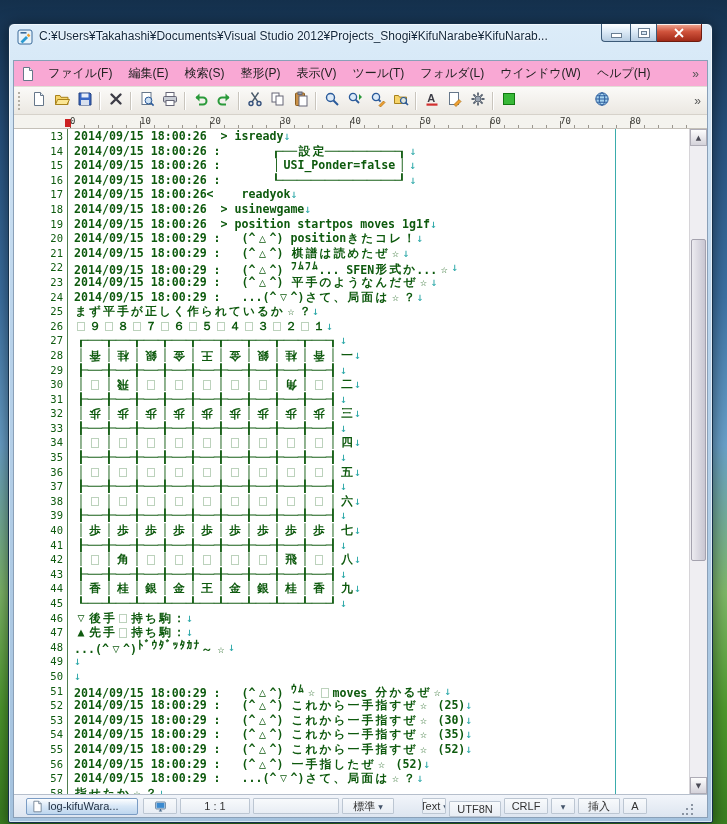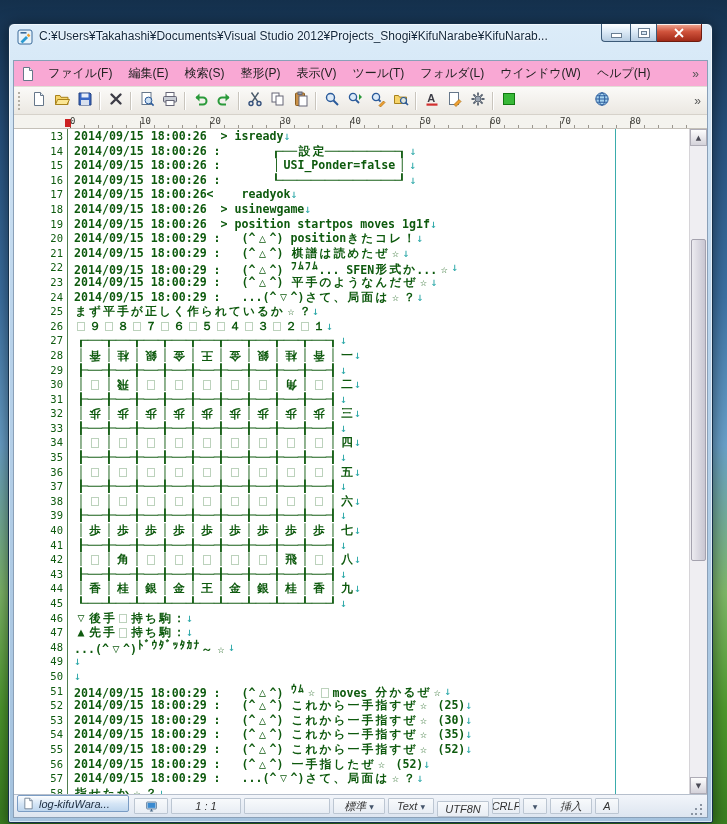--- a/index.html
+++ b/index.html
@@ -73,21 +73,21 @@
 
   .scrollbar{position:absolute;top:0;right:0;bottom:0;width:17px;background:#efeef2;border-left:1px solid #d6d4d8;}
   .sb-btn{position:absolute;left:0;right:0;height:17px;box-sizing:border-box;border:1px solid #aeacb6;
           background:linear-gradient(180deg,#fdfdfd,#d4d2da);display:flex;align-items:center;justify-content:center;
           font-size:7px;color:#4a4a55;font-family:"DejaVu Sans",sans-serif;}
   .sb-up{top:0;} .sb-down{bottom:0;}
   .sb-thumb{position:absolute;left:1px;right:1px;top:110px;height:320px;border:1px solid #a4a2ae;border-radius:2px;
           background:linear-gradient(90deg,#ecebf0,#c8c6d2);}
 
   .statusbar{flex:0 0 22px;background:linear-gradient(180deg,#f2f5fa,#dde5f0);border-top:1px solid #b6bfcc;
-             display:flex;padding:0 3px;font-size:11px;color:var(--status-text,#333);font-style:italic;}
+             display:flex;align-items:center;padding:0 12px;font-size:11px;color:var(--status-text,#333);}
   .tab{display:flex;align-items:center;gap:4px;width:112px;height:17px;padding:0 4px;box-sizing:border-box;
        background:linear-gradient(180deg,#fdfeff,#d6e6f6 50%,#bed6ee);border:1px solid #7a9cc4;border-radius:2px;
        white-space:nowrap;overflow:hidden;font-size:11px;color:#1d2d40;}
   .tab-ic{width:13px;height:13px;flex:0 0 13px;}
   .sfields{display:flex;flex:1;align-items:center;gap:3px;margin-left:5px;}
   .sfield{height:16px;box-sizing:border-box;border:1px solid #bcc6d2;background:linear-gradient(180deg,#f8fafc,#e8edf4);
           display:flex;align-items:center;justify-content:center;gap:3px;border-radius:1px;overflow:hidden;white-space:nowrap;}
   .sfield .dd{font-size:6px;color:#44546a;font-family:"DejaVu Sans",sans-serif;}
   .sfield .fic{width:13px;height:13px;}
   .sgrip{width:13px;height:13px;margin-left:auto;align-self:flex-end;
@@ -567,28 +567,28 @@
                 </svg></span>
             </div>
             <div class="sfield" style="width: 70px;">
               <span>1 : 1</span>
             </div>
             <div class="sfield" style="width: 86px;"></div>
             <div class="sfield" style="width: 52px;">
               <span>標準</span>
               <span class="dd">▼</span>
             </div>
-            <div class="sfield" style="width: 46px;">
+            <div class="sfield" style="width: 24px; margin-left: 25px;">
               <span>Text</span>
               <span class="dd">▼</span>
             </div>
             <div class="sfield" style="width: 52px; margin-top: 6px;">
               <span>UTF8N</span>
             </div>
-            <div class="sfield" style="width: 28px;">
+            <div class="sfield" style="width: 44px;">
               <span>CRLF</span>
             </div>
             <div class="sfield" style="width: 24px;">
               <span class="dd">▼</span>
             </div>
             <div class="sfield" style="width: 42px;">
               <span>挿入</span>
             </div>
             <div class="sfield" style="width: 24px;">
               <span>A</span>

